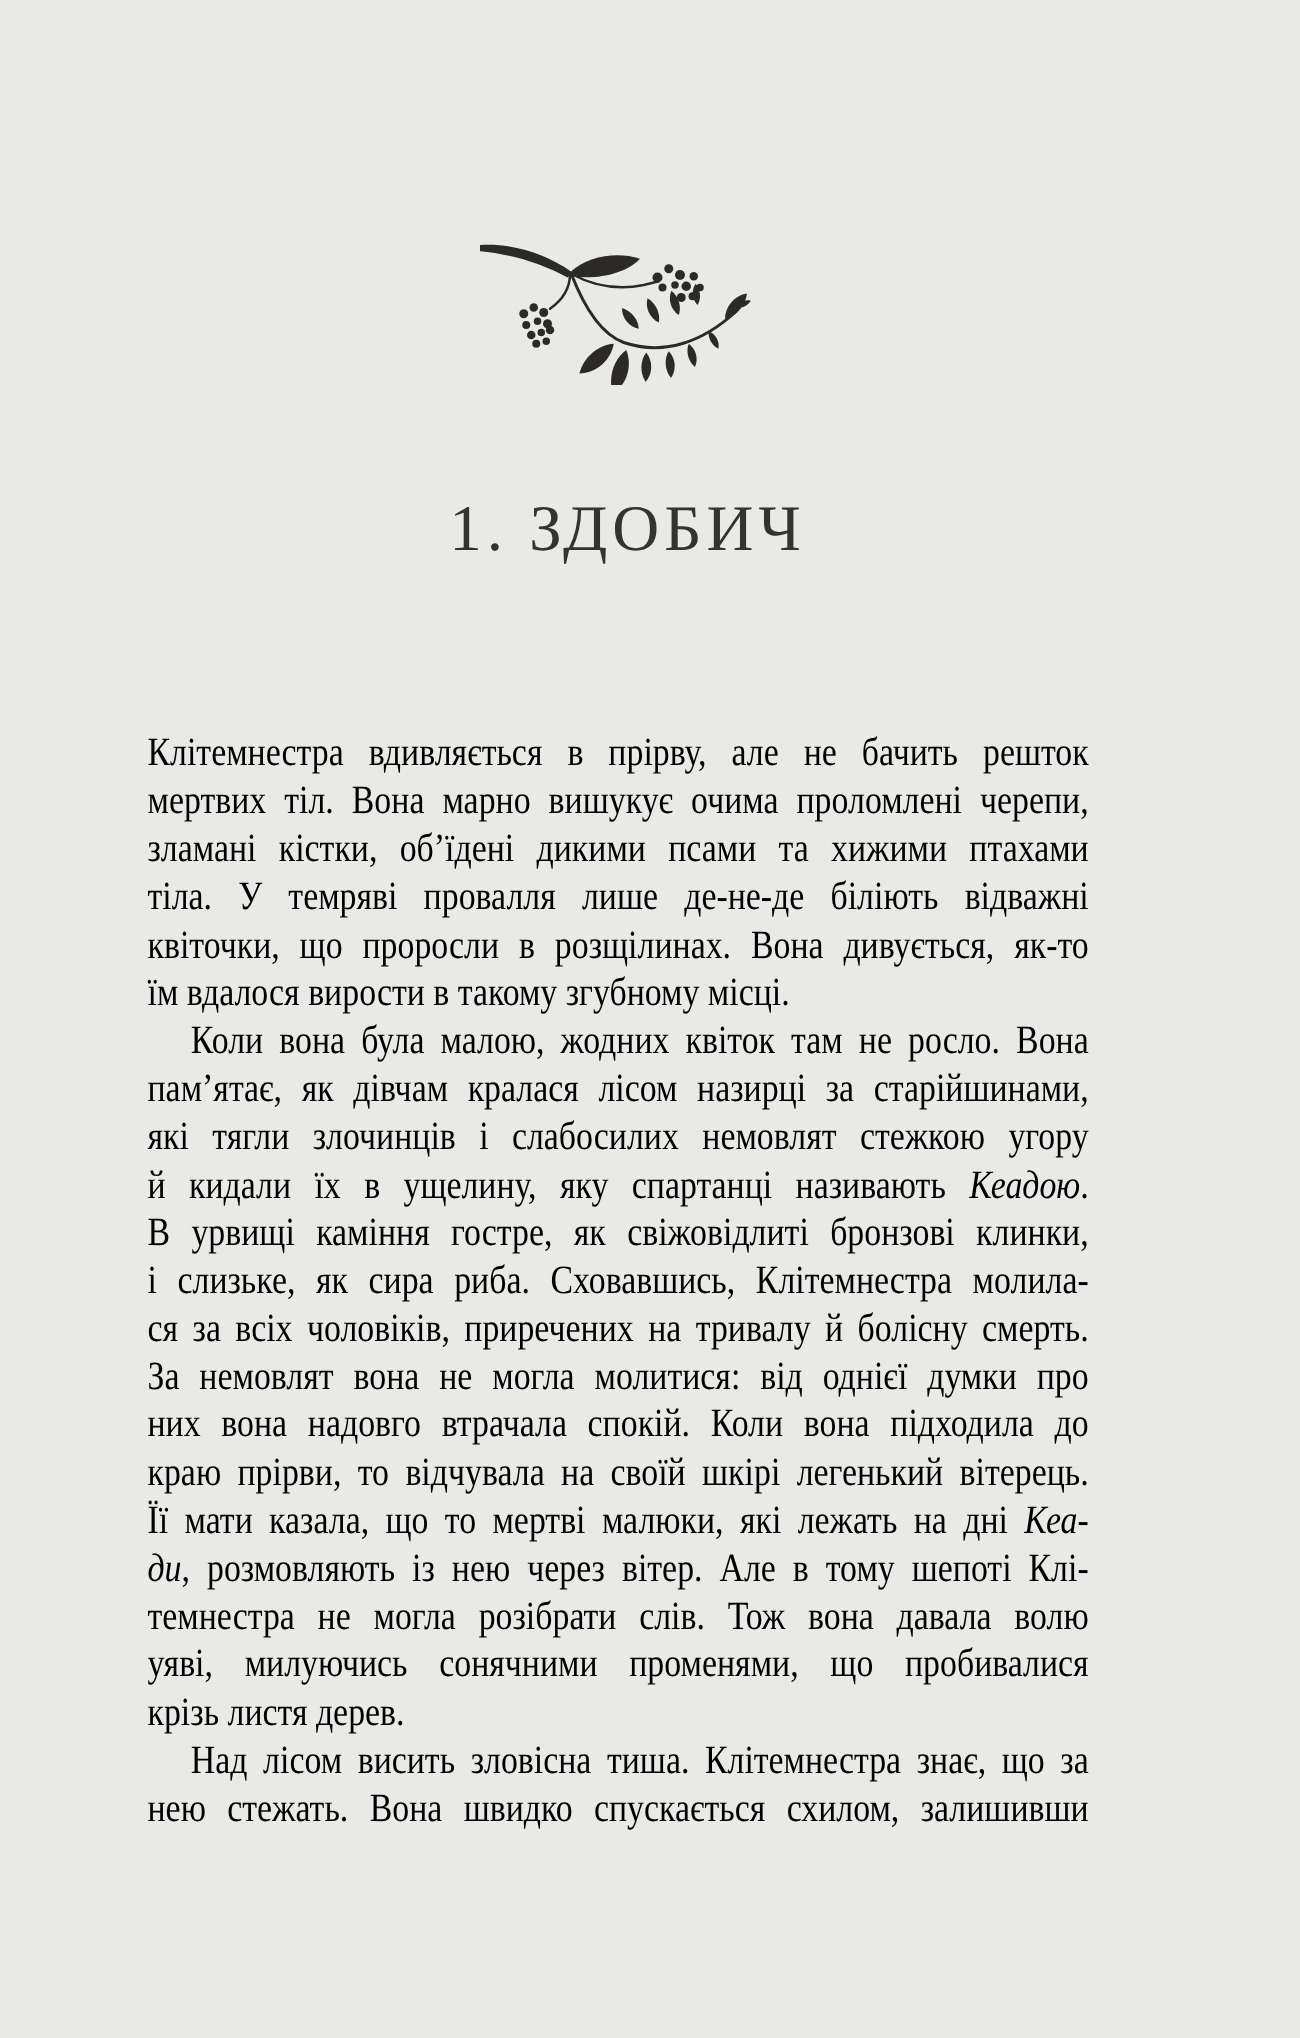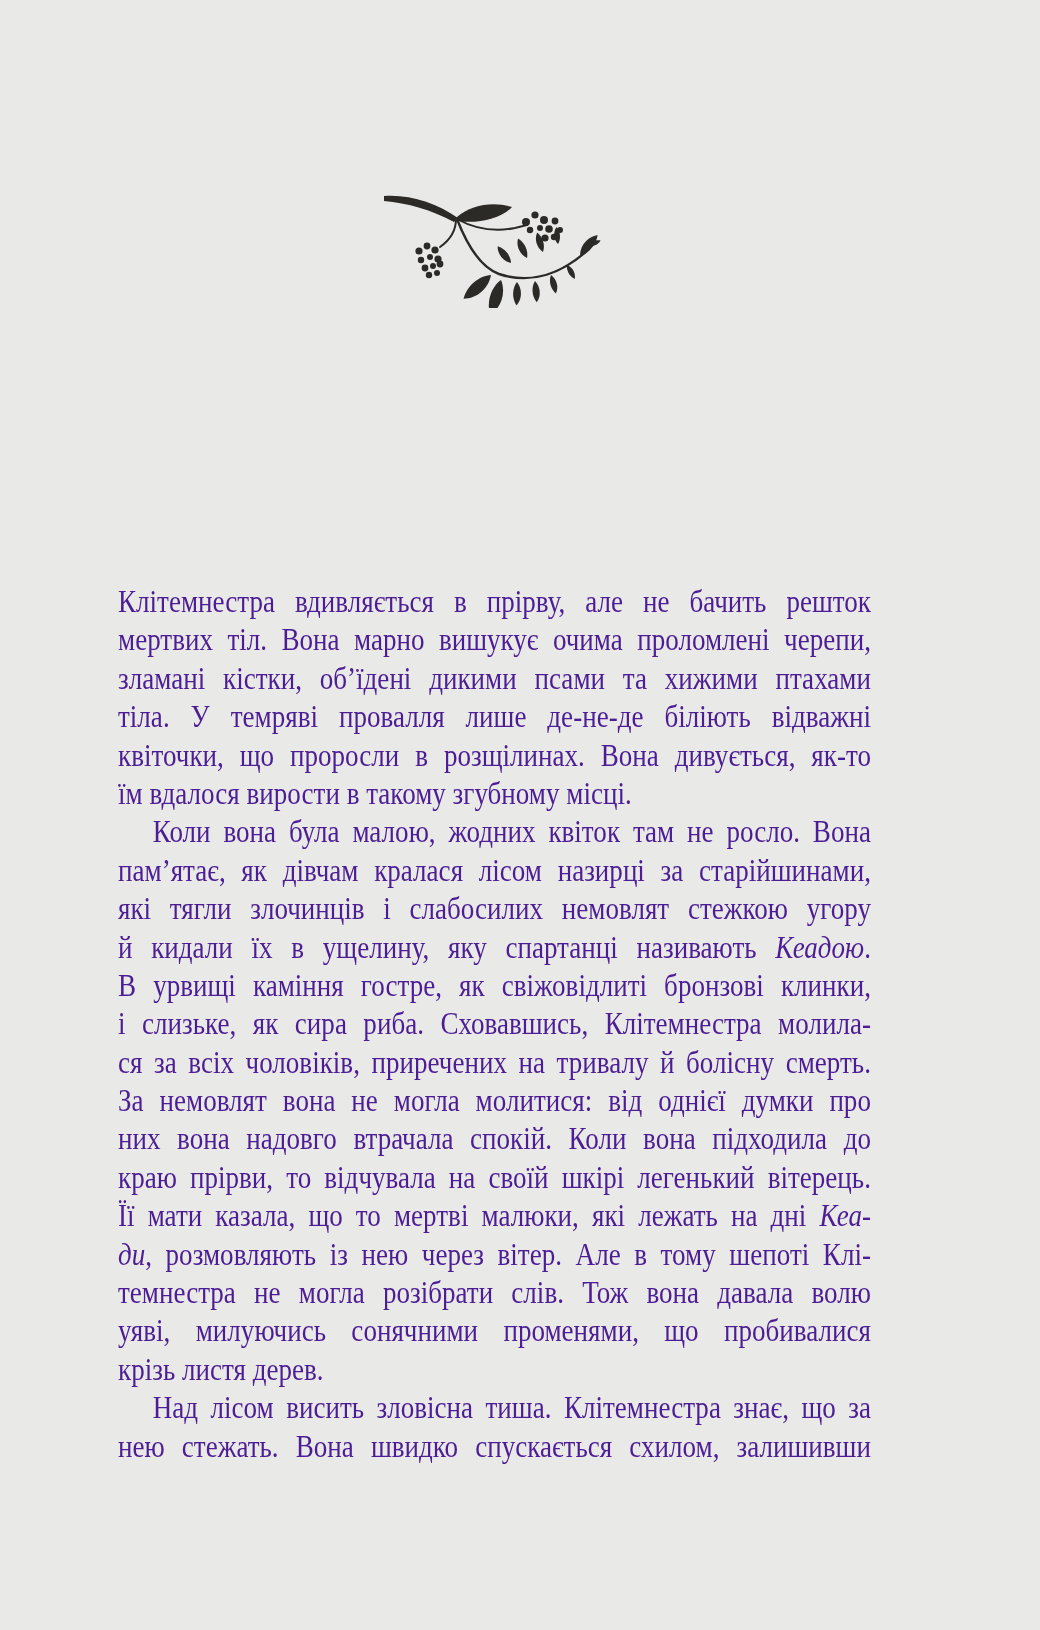--- a/index.html
+++ b/index.html
@@ -111,22 +111,23 @@
         <use href="#leaf" transform="translate(134,80) rotate(-118) scale(1.0)"></use>
         <use href="#leaf" transform="translate(150,75) rotate(-104) scale(1.0)"></use>
         <use href="#leaf" transform="translate(166,69) rotate(-96) scale(0.95)"></use>
         <use href="#leaf" transform="translate(181,61) rotate(-84) scale(0.8)"></use>
         <use href="#leaf" transform="translate(203,72) rotate(-38) scale(1.25)"></use>
         <use href="#leaf" transform="translate(212,63) rotate(-14) scale(0.6)"></use>
       </g>
     </svg>
   </figure>
 
+  <h1 class="chapter-title" style="color: rgb(52, 51, 47);">1. ЗДОБИЧ</h1>
 
-  <section class="text-col" style="color: #4c1d95;">
+  <section class="text-col" style="color: #000000;">
       <div class="line"><span>Клітемнестра вдивляється в прірву, але не бачить решток</span></div>
       <div class="line"><span>мертвих тіл. Вона марно вишукує очима проломлені черепи,</span></div>
       <div class="line"><span>зламані кістки, об’їдені дикими псами та хижими птахами</span></div>
       <div class="line"><span>тіла. У темряві провалля лише де-не-де біліють відважні</span></div>
       <div class="line"><span>квіточки, що проросли в розщілинах. Вона дивується, як-то</span></div>
       <div class="line last"><span>їм вдалося вирости в такому згубному місці.</span></div>
       <div class="line indent"><span>Коли вона була малою, жодних квіток там не росло. Вона</span></div>
       <div class="line"><span>пам’ятає, як дівчам кралася лісом назирці за старійшинами,</span></div>
       <div class="line"><span>які тягли злочинців і слабосилих немовлят стежкою угору</span></div>
       <div class="line"><span>й кидали їх в ущелину, яку спартанці називають </span><i>Кеадою</i><span>.</span></div>

